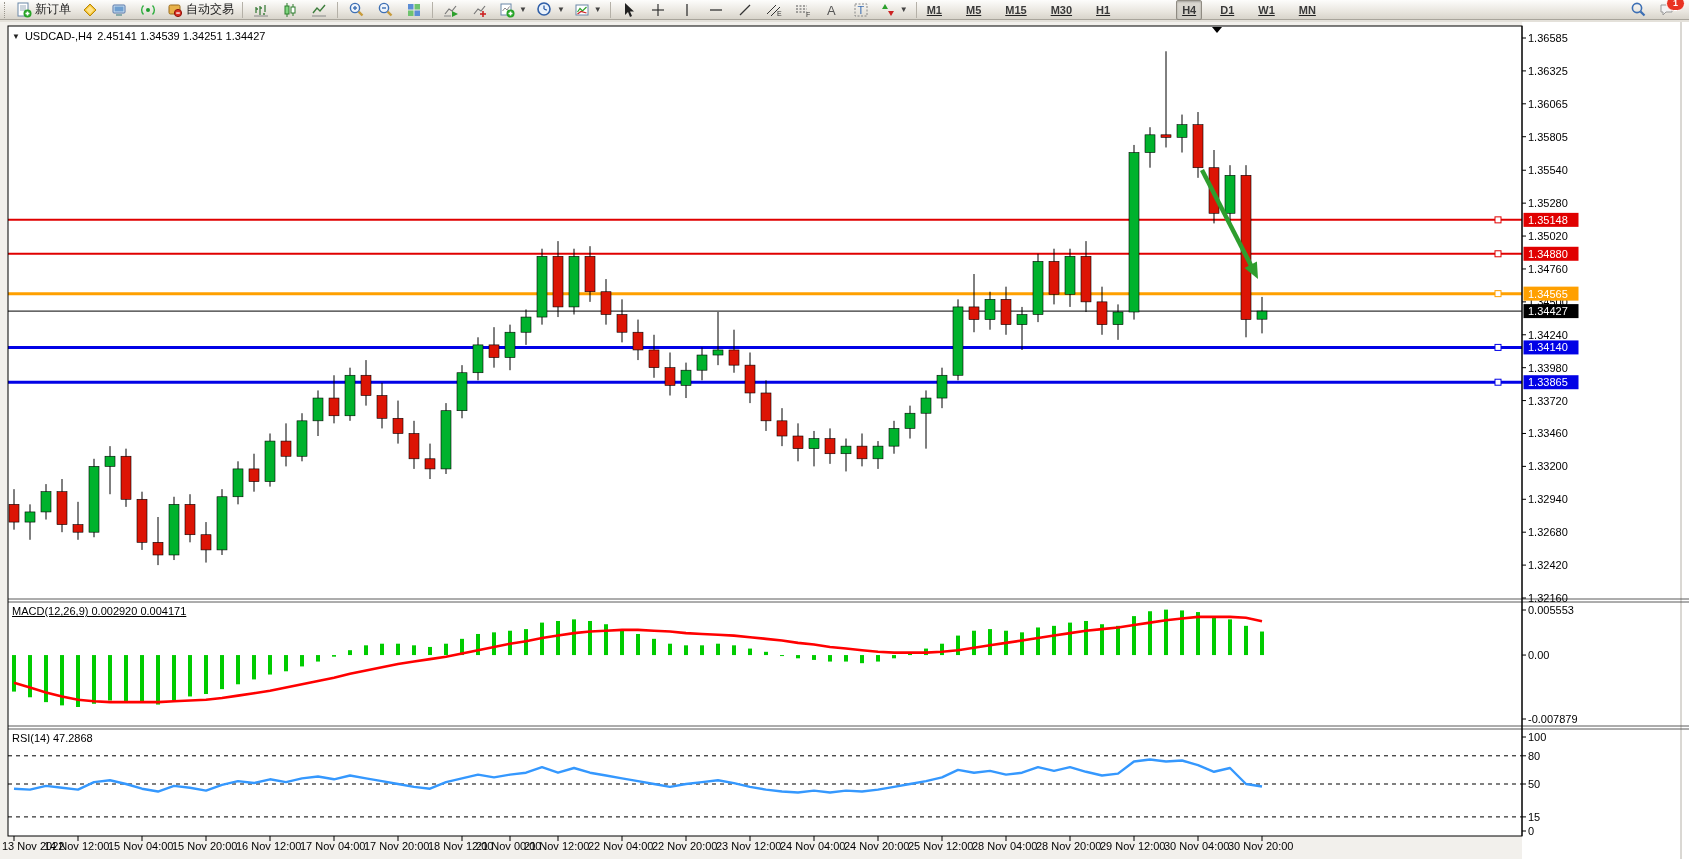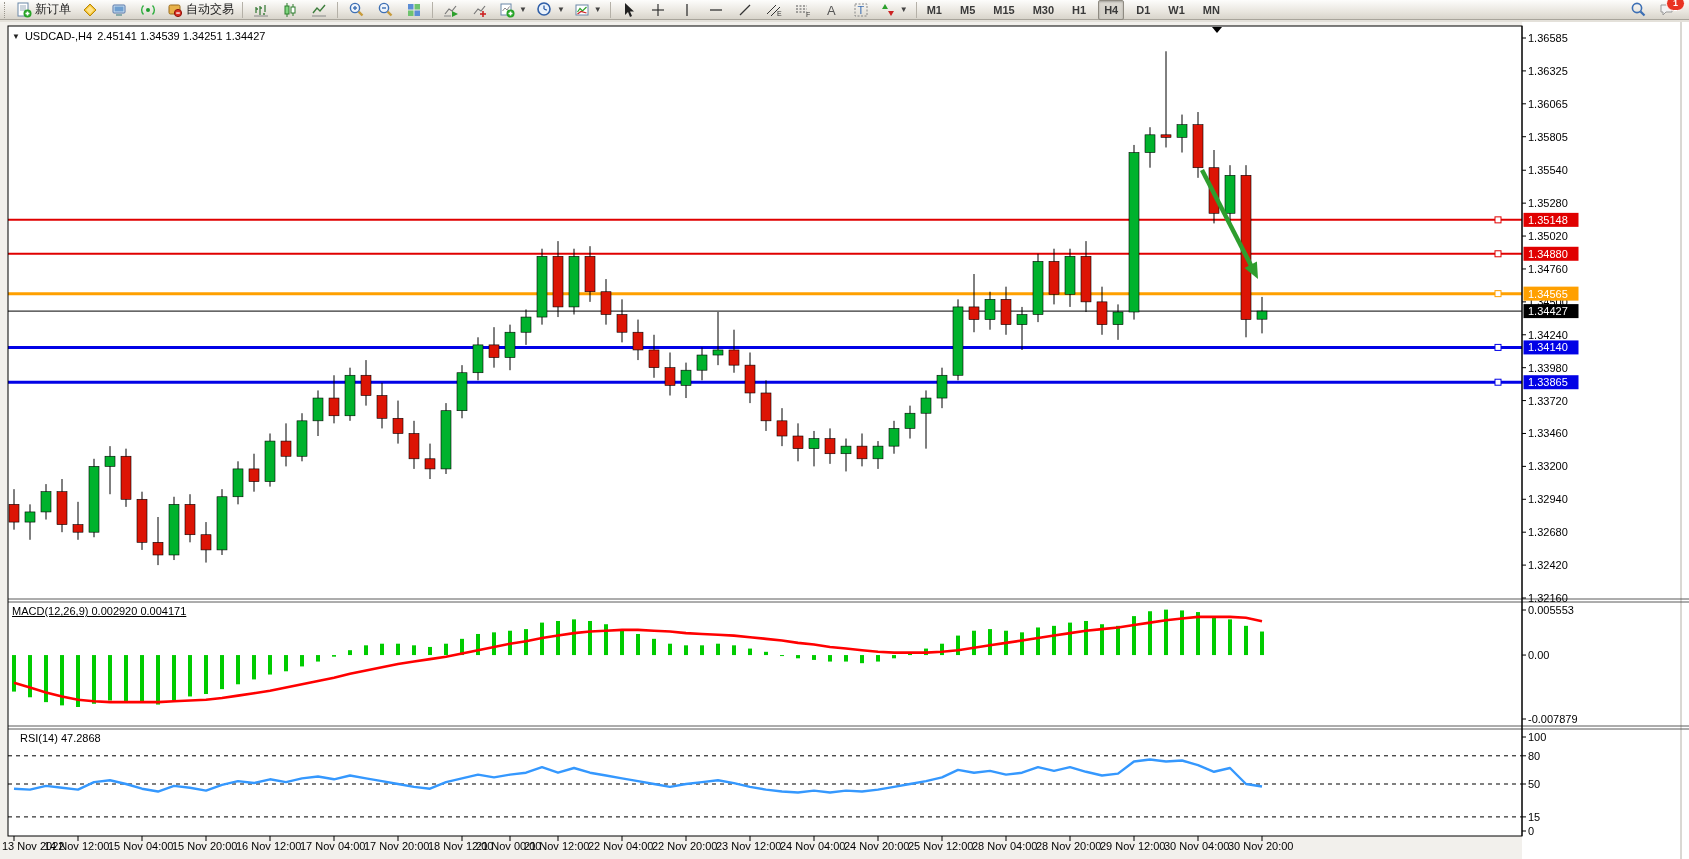--- a/index.html
+++ b/index.html
@@ -25,21 +25,21 @@
   .tb-btn svg{display:block}
   .tb-sep{width:1px;height:16px;background:#b5b1a8;margin:0 3px;flex:0 0 auto;}
   .tb-grip{width:4px;height:16px;margin:0 2px;border-left:1px dotted #9a968d;flex:0 0 auto;}
   .dd{font-size:8px;color:#444;margin-left:1px;}
   .tf-btn{
     height:18px;padding:0 5px;display:flex;align-items:center;justify-content:center;
     font-size:11px;font-weight:bold;color:#3a3a3a;border:1px solid transparent;border-radius:2px;
   }
   .tf-btn.active{
     background:linear-gradient(#dcd9d2,#cfccc4);
-    border:1px solid #8f8b82;box-shadow:inset 0 1px 2px rgba(0,0,0,.25);
+    border:1px solid #8f8b82;box-shadow:inset 0 1px 2px rgba(0,0,0,.25);margin-left:48px;
   }
   .tb-spacer{flex:1 1 auto;}
   .badge{
     position:absolute;top:-4px;right:-5px;min-width:13px;height:13px;border-radius:8px;
     background:#e93323;color:#fff;font-size:9px;font-weight:bold;display:flex;
     align-items:center;justify-content:center;border:1px solid #fff;padding:0 2px;
   }
   
   .ovl{position:absolute;z-index:3;font-size:11px;color:#000;white-space:nowrap;}
   #hdr{left:12px;top:30px;display:flex;align-items:center;gap:5px;}
@@ -247,21 +247,21 @@
   </div>
   <div class="tb-btn">
     <svg width="16" height="16">
       <polygon points="5,2 8,7 2,7" fill="#2ca02c"></polygon>
       <polygon points="11,14 14,9 8,9" fill="#c22"></polygon>
     </svg>
     <span class="dd">▼</span>
   </div>
 
   <div class="tb-sep"></div>
-  <div id="tf-bar" style="display:flex;align-items:center;gap:6px;">
+  <div id="tf-bar" style="display:flex;align-items:center;gap:12px;text-decoration:underline;">
       <div class="tf-btn">M1</div>
       <div class="tf-btn">M5</div>
       <div class="tf-btn">M15</div>
       <div class="tf-btn">M30</div>
       <div class="tf-btn">H1</div>
       <div class="tf-btn active">H4</div>
       <div class="tf-btn">D1</div>
       <div class="tf-btn">W1</div>
       <div class="tf-btn">MN</div>
     </div>
@@ -662,13 +662,13 @@
       <polygon points="1258,279 1244.4619910884205,267.96721636621135 1256.9146743910549,261.56950751348177" fill="#2e9e2e"></polygon>
     </svg>
 </div>
 
 <div class="ovl" id="hdr">
   <span class="tri">▼</span>
   <span>USDCAD-,H4</span>
   <span>2.45141 1.34539 1.34251 1.34427</span>
 </div>
 <div class="ovl" id="macd-label" style="left:12px;top:605px;text-decoration:underline;">MACD(12,26,9) 0.002920 0.004171</div>
-<div class="ovl" id="rsi-label" style="left:12px;top:732px;margin-left:8px;">RSI(14) 47.2868</div>
+<div class="ovl" id="rsi-label" style="left:12px;top:732px;">RSI(14) 47.2868</div>
 
 </body></html>

